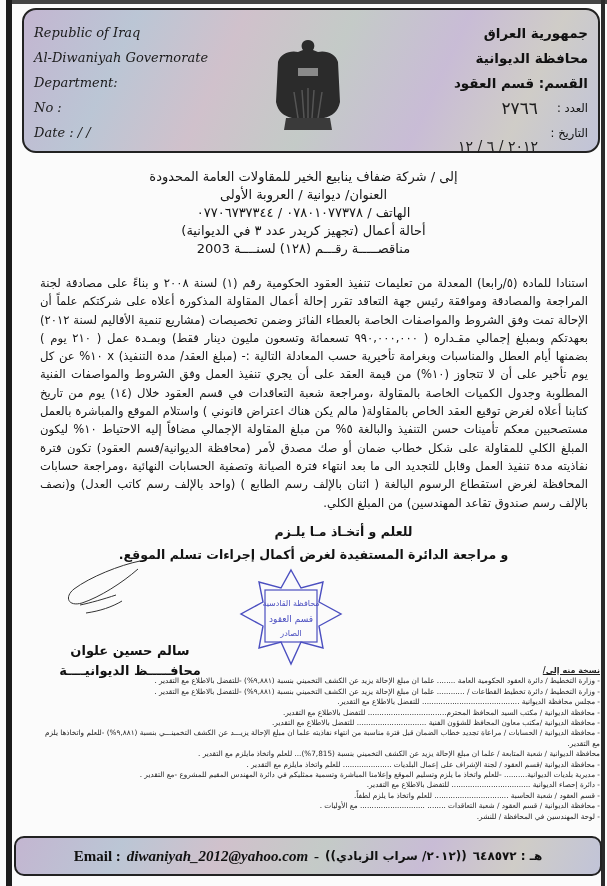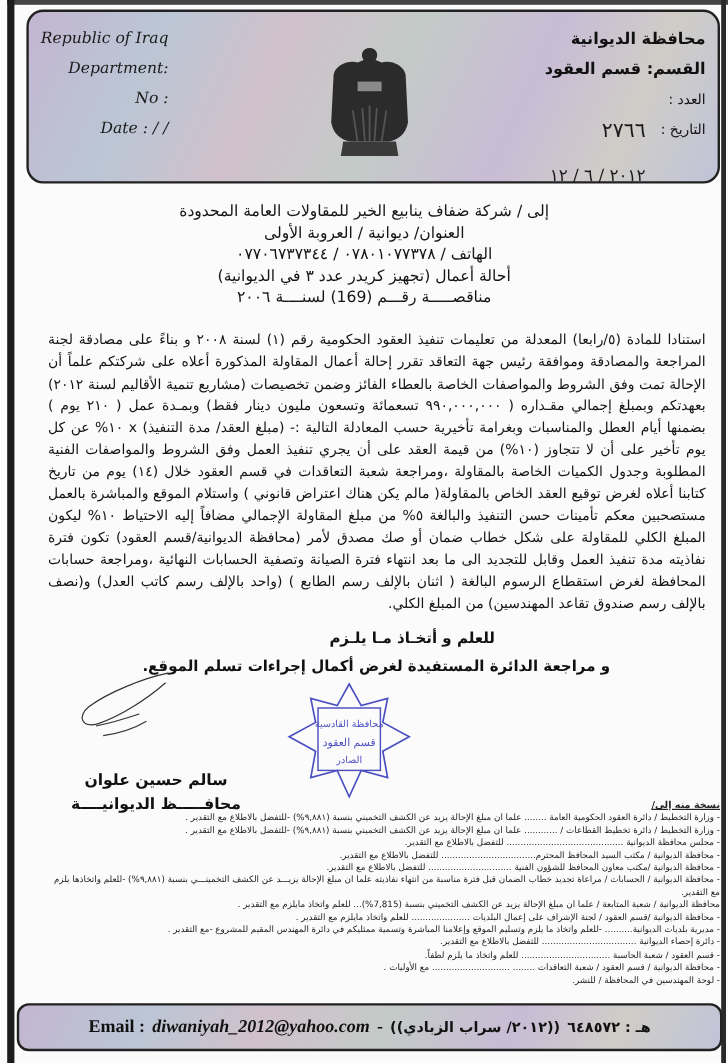--- a/index.html
+++ b/index.html
@@ -14,21 +14,21 @@
     background:
       linear-gradient(115deg, rgba(190,170,210,0.55) 0%, rgba(170,200,220,0.45) 18%, rgba(215,190,200,0.5) 35%, rgba(190,210,190,0.45) 52%, rgba(200,180,220,0.5) 70%, rgba(215,215,190,0.45) 85%, rgba(185,195,225,0.5) 100%),
       #c9c4cf;
   }
 
   .header-box {
     position: absolute; left: 22px; top: 8px; width: 578px; height: 145px;
     border: 2px solid #222; border-radius: 14px;
   }
   .header-en { position: absolute; left: 10px; top: 12px; font-family: "DejaVu Serif", serif; font-style: italic; font-size: 13px; color: #1a1a1a; }
-  .header-en div { height: 25px; line-height: 22px; text-align: right; }
+  .header-en div { height: 25px; line-height: 22px; }
   .header-ar { position: absolute; right: 10px; top: 12px; direction: rtl; text-align: right; font-size: 13.5px; font-weight: bold; color: #111; }
   .header-ar div { height: 25px; line-height: 22px; }
   .header-ar .small { font-weight: normal; font-size: 11.5px; }
   .handwritten { position: absolute; font-family: "DejaVu Serif", serif; color: #1a1a1a; font-size: 17px; direction: rtl; }
   .hw-number { right: 60px; top: 88px; letter-spacing: 2px; }
   .hw-date { right: 60px; top: 128px; font-size: 14px; }
 
   .emblem { position: absolute; left: 248px; top: 22px; width: 80px; width: 72px; height: 108px; }
 
   .addressee { position: absolute; left: 0; top: 168px; width: 607px; text-align: center; direction: rtl; font-size: 13px; line-height: 18px; color: #151515; }
@@ -62,49 +62,51 @@
 </head>
 <body>
 
 <div class="page-border-top"></div>
 <div class="page-border-left"></div>
 <div class="page-border-right"></div>
 
 <div class="header-box holo">
   <div class="header-en">
     <div>Republic of Iraq</div>
+    <div>Al-Diwaniyah Governorate</div>
     <div>Department:</div>
     <div>No :</div>
     <div>Date :   /   /</div>
   </div>
 
   <svg class="emblem" viewBox="0 0 72 108">
     <path d="M36 8 C30 8 28 14 31 18 L26 20 C18 18 8 22 6 30 L4 70 C6 80 12 84 20 86 L52 86 C60 84 66 80 68 70 L66 30 C64 22 54 18 46 20 L41 18 C44 14 42 8 36 8 Z" fill="#2b2b2b"></path>
     <rect x="26" y="36" width="20" height="8" fill="#8a8a8a"></rect>
     <path d="M14 86 L58 86 L60 98 L12 98 Z" fill="#3a3a3a"></path>
     <path d="M22 60 L26 86 M30 58 L32 86 M36 56 L36 86 M42 58 L40 86 M50 60 L46 86" stroke="#555" stroke-width="1.5"></path>
   </svg>
 
   <div class="header-ar">
+    <div>جمهورية العراق</div>
     <div>محافظة الديوانية</div>
     <div>القسم: قسم العقود</div>
     <div class="small">العدد :</div>
     <div class="small">التاريخ :</div>
   </div>
 
   <div class="handwritten hw-number">٢٧٦٦</div>
   <div class="handwritten hw-date">٢٠١٢ / ٦ / ١٢</div>
 </div>
 
 <div class="addressee">
   <div class="line1">إلى / شركة ضفاف ينابيع الخير للمقاولات العامة المحدودة</div>
   <div>العنوان/ ديوانية / العروبة الأولى</div>
   <div>الهاتف / ٠٧٨٠١٠٧٧٣٧٨ / ٠٧٧٠٦٧٣٧٣٤٤</div>
   <div>أحالة أعمال (تجهيز كريدر عدد ٣ في الديوانية)</div>
-  <div>مناقصـــــة رقـــم (169) لسنــــة ٢٠٠٦</div>
+  <div>مناقصـــــة رقـــم (١٢٨) لسنــــة 2003</div>
 </div>
 
 <div class="body-text">استنادا للمادة (٥/رابعا) المعدلة من تعليمات تنفيذ العقود الحكومية رقم (١) لسنة ٢٠٠٨ و بناءً على مصادقة لجنة المراجعة والمصادقة وموافقة رئيس جهة التعاقد تقرر إحالة أعمال المقاولة المذكورة أعلاه على شركتكم علماً أن الإحالة تمت وفق الشروط والمواصفات الخاصة بالعطاء الفائز وضمن تخصيصات (مشاريع تنمية الأقاليم لسنة ٢٠١٢) بعهدتكم وبمبلغ إجمالي مقـداره ( ٩٩٠,٠٠٠,٠٠٠ تسعمائة وتسعون مليون دينار فقط) وبمـدة عمل ( ٢١٠ يوم ) بضمنها أيام العطل والمناسبات وبغرامة تأخيرية حسب المعادلة التالية :- (مبلغ العقد/ مدة التنفيذ) x ١٠% عن كل يوم تأخير على أن لا تتجاوز (١٠%) من قيمة العقد على أن يجري تنفيذ العمل وفق الشروط والمواصفات الفنية المطلوبة وجدول الكميات الخاصة بالمقاولة ،ومراجعة شعبة التعاقدات في قسم العقود خلال (١٤) يوم من تاريخ كتابنا أعلاه لغرض توقيع العقد الخاص بالمقاولة( مالم يكن هناك اعتراض قانوني ) واستلام الموقع والمباشرة بالعمل مستصحبين معكم تأمينات حسن التنفيذ والبالغة ٥% من مبلغ المقاولة الإجمالي مضافاً إليه الاحتياط ١٠% ليكون المبلغ الكلي للمقاولة على شكل خطاب ضمان أو صك مصدق لأمر (محافظة الديوانية/قسم العقود) تكون فترة نفاذيته مدة تنفيذ العمل وقابل للتجديد الى ما بعد انتهاء فترة الصيانة وتصفية الحسابات النهائية ،ومراجعة حسابات المحافظة لغرض استقطاع الرسوم البالغة ( اثنان بالإلف رسم الطابع ) (واحد بالإلف رسم كاتب العدل) و(نصف بالإلف رسم صندوق تقاعد المهندسين) من المبلغ الكلي.</div>
 
 <div class="closing closing-1">للعلم و أتخـاذ مـا يلـزم</div>
 <div class="closing closing-2">و مراجعة الدائرة المستفيدة لغرض أكمال إجراءات تسلم الموقع.</div>
 
 <svg class="signature" viewBox="0 0 90 70">
   <path d="M80 6 C60 10 30 22 14 34 C4 42 8 52 22 48 C40 42 62 28 78 14 M20 50 C30 48 44 44 56 40 M26 58 C40 56 52 52 62 46" fill="none" stroke="#333" stroke-width="1"></path>
 </svg>

